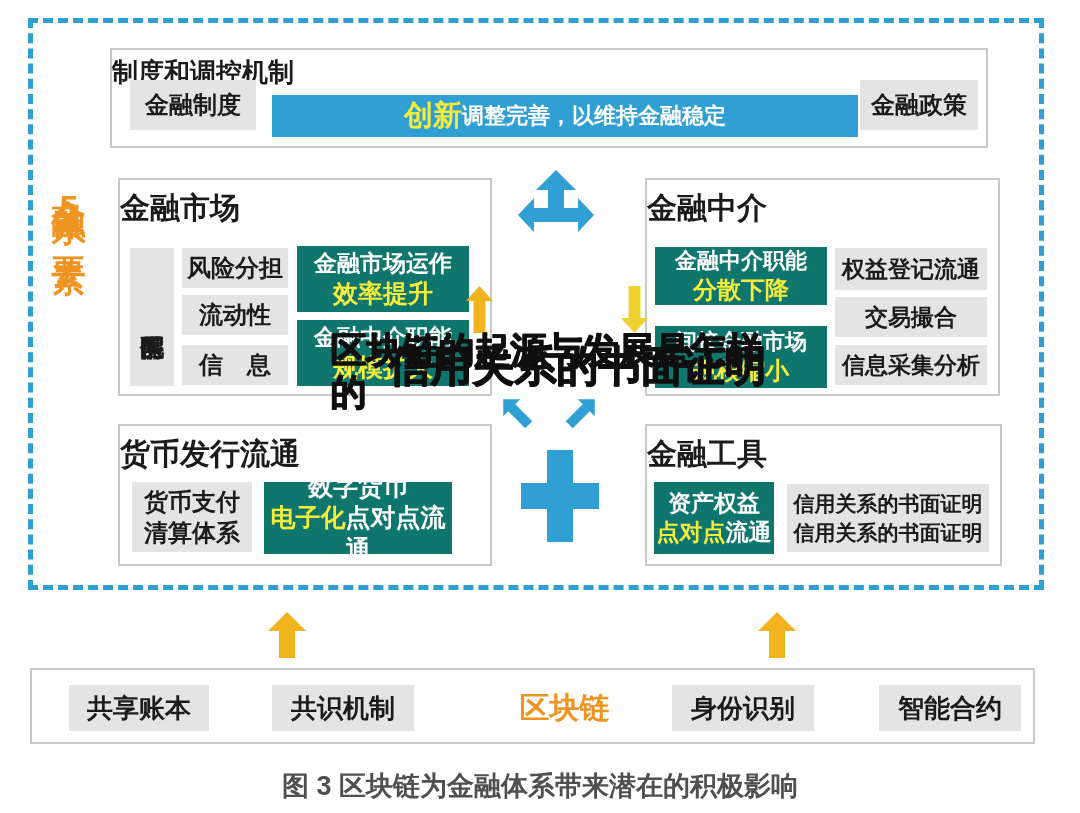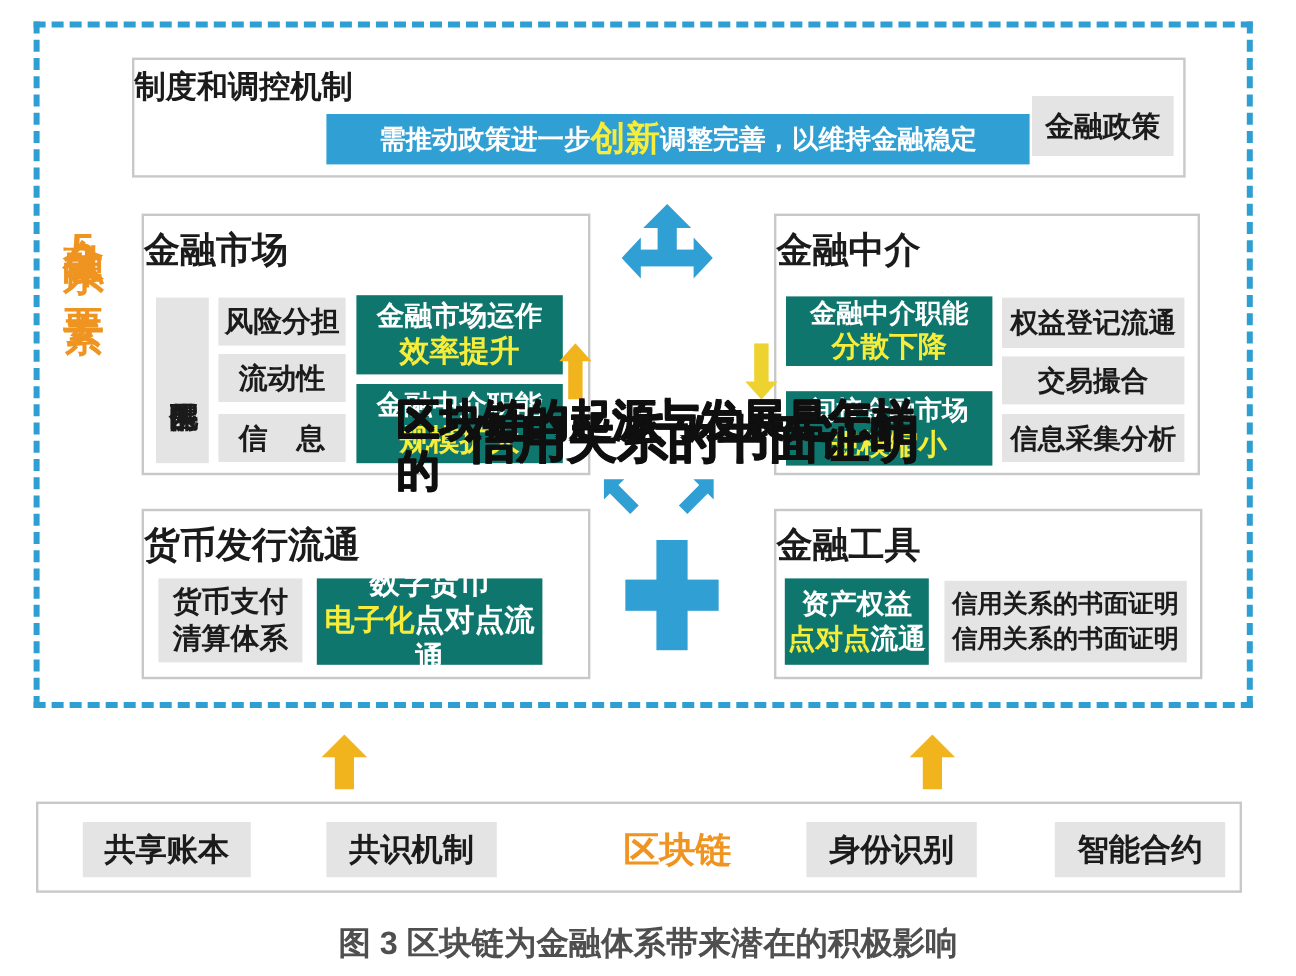--- a/index.html
+++ b/index.html
@@ -25,22 +25,24 @@
 <body>
 
 <div id="stage">
 
   <div class="abs dashed-frame" style="left:28px;top:18px;width:1016px;height:572px;"></div>
 
   <div class="abs side-label vtext" style="left:46px;top:172px;height:280px;font-size:34px;">金融体系5要素</div>
 
   <div class="abs panel" style="left:110px;top:48px;width:878px;height:100px;">
     <div class="panel-title" style="top:5px;font-size:26px;">制度和调控机制</div>
+    <div class="abs chip" style="left:18px;top:30px;width:126px;height:50px;font-size:24px;">
+      <span>金融制度</span>
+    </div>
     <div class="abs banner" style="left:160px;top:45px;width:586px;height:42px;font-size:22px;">
-      <span>需推动政策进一步</span>
       <span class="ylw" style="font-size:29px;">创新</span>
       <span>调整完善，以维持金融稳定</span>
     </div>
     <div class="abs chip" style="left:748px;top:30px;width:118px;height:50px;font-size:24px;">
       <span>金融政策</span>
     </div>
   </div>
 
   <div class="abs panel" style="left:118px;top:178px;width:374px;height:218px;">
     <div class="panel-title" style="top:8px;font-size:30px;">金融市场</div>

